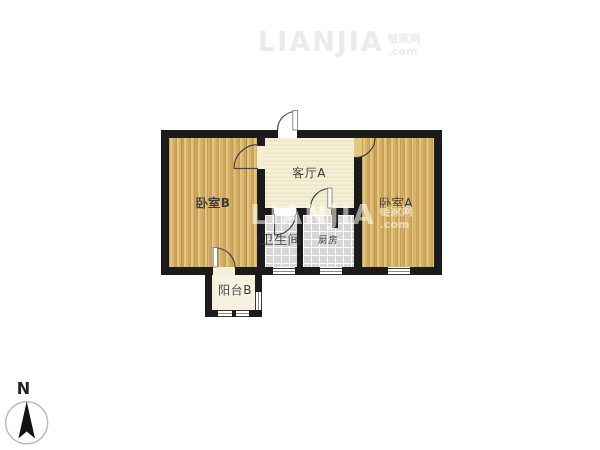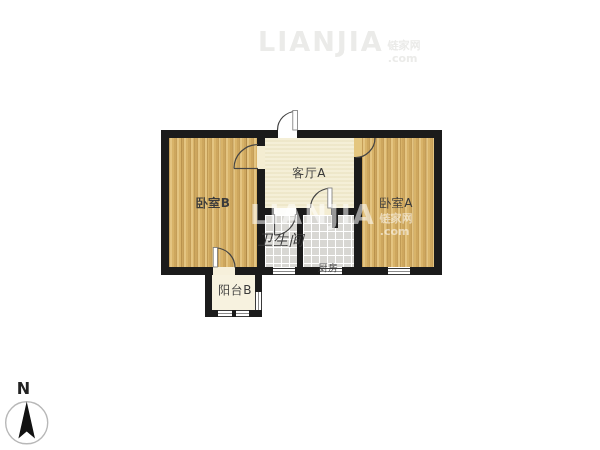--- a/index.html
+++ b/index.html
@@ -37,21 +37,21 @@
   .room-label{
     position:absolute;transform:translate(-50%,-50%);
     font-size:12px;color:#3b3b3b;white-space:nowrap;letter-spacing:0.5px;
   }
   svg.overlay{position:absolute;left:0;top:0;pointer-events:none;}
   .wm{
     position:absolute;display:flex;align-items:flex-start;gap:4px;
     pointer-events:none;user-select:none;
   }
   .wm-main{font-size:27px;font-weight:bold;letter-spacing:2px;line-height:1;text-align:center;}
-  .wm-side{display:flex;flex-direction:column;font-size:11px;font-weight:bold;line-height:1.2;margin-top:11px;}
+  .wm-side{display:flex;flex-direction:column;font-size:11px;font-weight:bold;line-height:1.2;margin-top:4px;}
   .wm-top{color:#ebebe9;}
   .wm-top .wm-main,.wm-top .wm-side{color:#ebebe9;}
   .wm-mid .wm-main,.wm-mid .wm-side{color:rgba(255,255,255,0.55);}
 </style>
 </head>
 <body>
 
 <div id="canvas">
 
   <div class="wm wm-top" style="left:258px;top:28px;">
@@ -129,22 +129,22 @@
     <g>
       <text x="23.5" y="394" text-anchor="middle" font-size="16" font-weight="bold" fill="#222222">N</text>
       <circle cx="26.7" cy="422.8" r="21" fill="none" stroke="#b8b8b8" stroke-width="1.4"></circle>
       <polygon points="26.7,401.5 35,438.5 26.7,431.5 18.4,438.5" fill="#121212"></polygon>
     </g>
   </svg>
 
   <div class="room-label" style="left:213px;top:203px;font-weight:bold;">卧室B</div>
   <div class="room-label" style="left:309px;top:173px;">客厅A</div>
   <div class="room-label" style="left:396px;top:203px;">卧室A</div>
-  <div class="room-label" style="left:281px;top:240px;font-size:15px;font-style:italic;">卫生间</div>
-  <div class="room-label" style="left:328px;top:240px;font-size:9.5px;margin-top:28px;">厨房</div>
+  <div class="room-label" style="left:281px;top:240px;font-size:13px;">卫生间</div>
+  <div class="room-label" style="left:328px;top:240px;font-size:9.5px;">厨房</div>
   <div class="room-label" style="left:235px;top:290px;">阳台B</div>
 
   <div class="wm wm-mid" style="left:250px;top:201px;">
     <span class="wm-main">LIANJIA</span>
     <span class="wm-side">
       <span>链家网</span>
       <span>.com</span>
     </span>
   </div>
 

